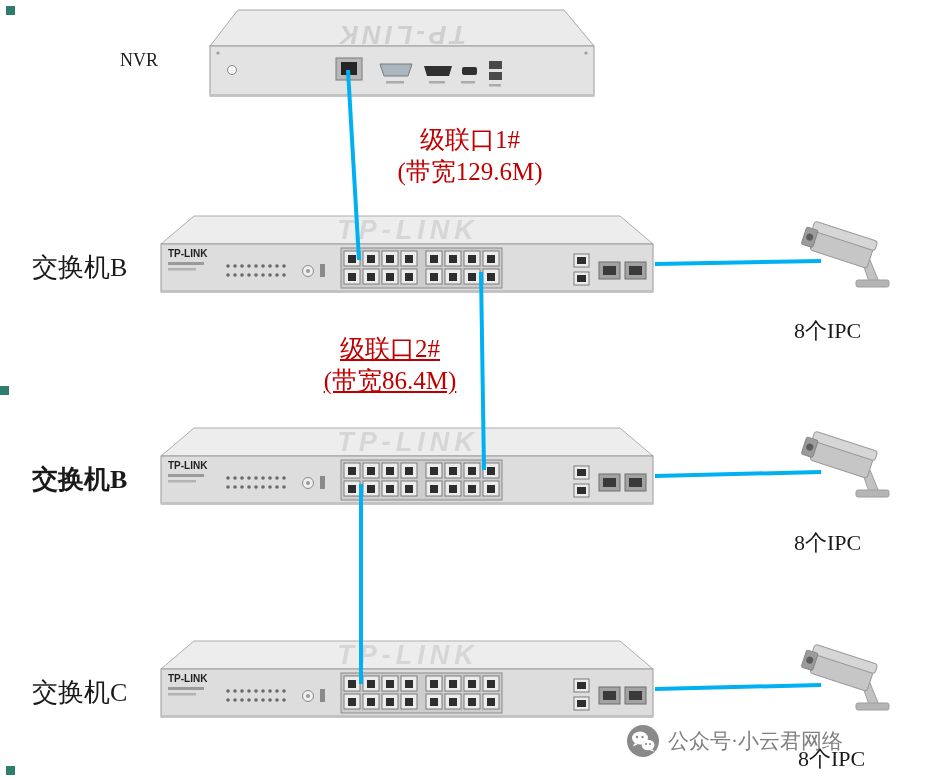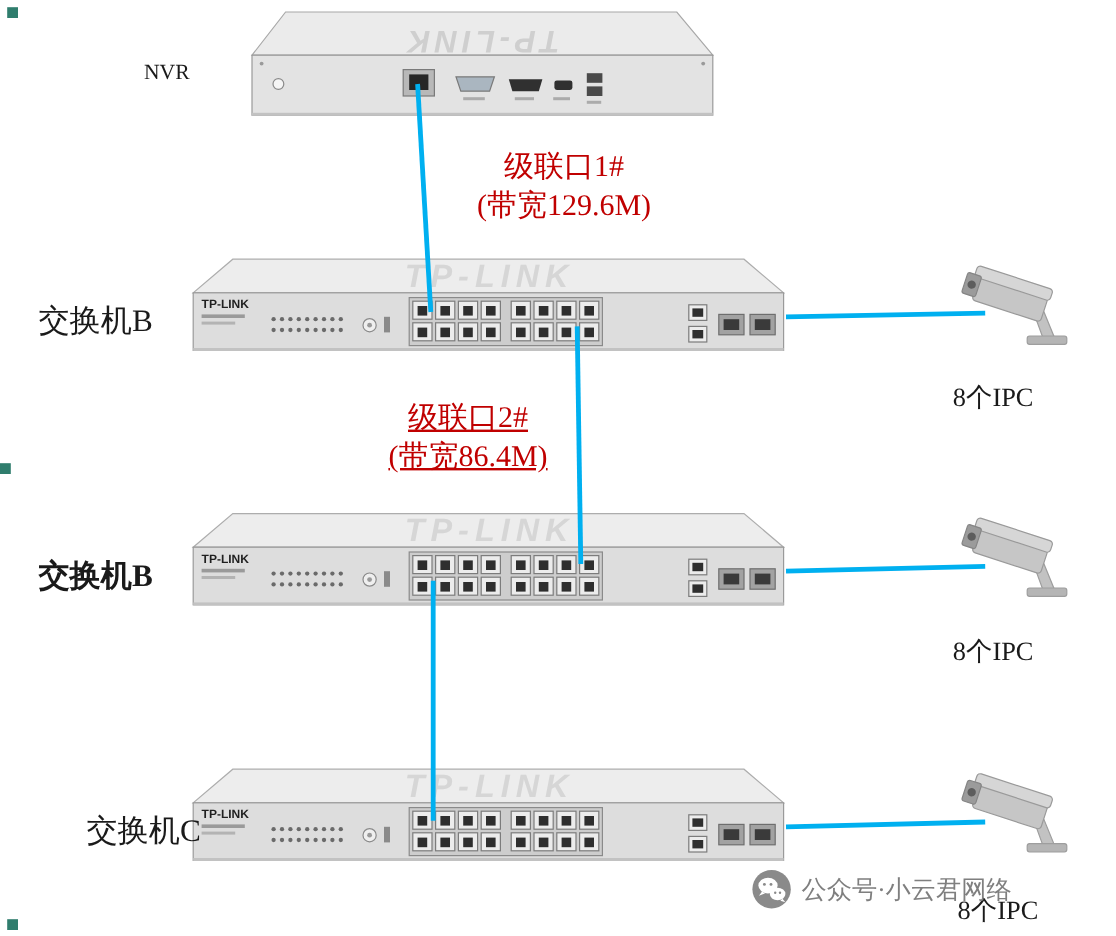--- a/index.html
+++ b/index.html
@@ -170,21 +170,21 @@
   <div class="ipc-label" style="left:794px;top:528px;">8个IPC</div>
 
   <div class="cascade-label" style="left:320px;top:538px;">
   </div>
 
   <div class="device" style="left:156px;top:637px;width:505px;height:88px;">
     <svg width="505" height="88" viewBox="0 0 505 88">
         <use href="#switch-shape"></use>
       </svg>
   </div>
-  <div class="dev-label" style="left:32px;top:675px;margin-left:40px;">交换机C</div>
+  <div class="dev-label" style="left:32px;top:675px;">交换机C</div>
   <div class="device" style="left:798px;top:643px;width:95px;height:78px;">
     <svg width="95" height="78" viewBox="0 0 95 78">
         <use href="#camera-shape"></use>
       </svg>
   </div>
   <div class="ipc-label" style="left:798px;top:744px;">8个IPC</div>
 
   <div class="watermark" style="left:626px;top:724px;font-family:Liberation Serif, serif;">
     <svg width="34" height="34" viewBox="0 0 34 34">
       <circle cx="17" cy="17" r="16" fill="#8a8a8a"></circle>

